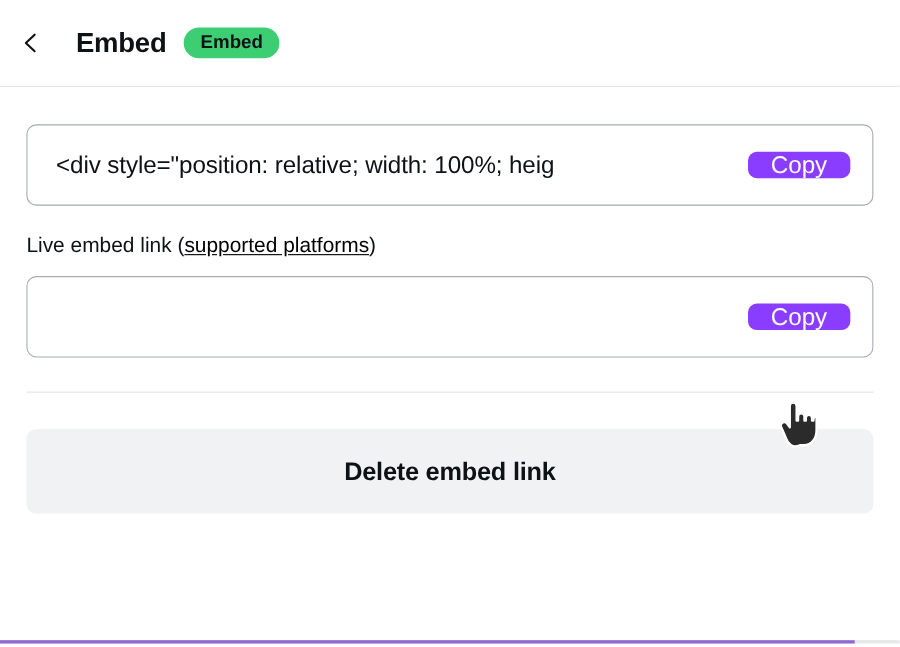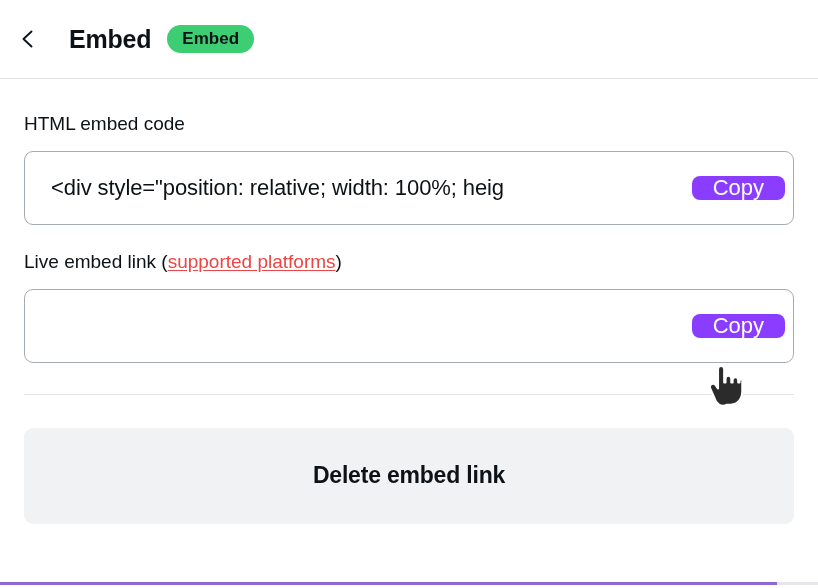--- a/index.html
+++ b/index.html
@@ -95,21 +95,21 @@
     font-size: 22px;
     color: #0d1216;
     padding-left: 26px;
     white-space: nowrap;
     overflow: hidden;
     line-height: 1.2;
     letter-spacing: -0.1px;
   }
   .copy-btn {
     position: absolute;
-    right: 8px;
+    right: 20px;
     top: 50%;
     transform: translateY(-50%);
     background: #8b3dff;
     color: #ffffff;
     border: none;
     border-radius: 8px;
     font-size: 22px;
     font-family: "Liberation Sans", sans-serif;
     padding: 1px 21px;
     line-height: 1;
@@ -123,21 +123,21 @@
   .divider {
     height: 1px;
     background: #e1e4e7;
     margin-top: 31px;
   }
   .delete-wrap {
     padding: 33px 24px 0 24px;
   }
   .delete-btn {
     width: 100%;
-    height: 96px;
+    height: 77px;
     background: #f1f2f4;
     border: none;
     border-radius: 9px;
     font-family: "Liberation Sans", sans-serif;
     font-size: 23px;
     font-weight: bold;
     color: #0d1216;
     letter-spacing: -0.2px;
     cursor: pointer;
     display: flex;
@@ -179,29 +179,28 @@
         <path d="M14.5 3.5 L6.5 11 L14.5 18.5" stroke="#0d1216" stroke-width="1.9" stroke-linecap="round" stroke-linejoin="round"></path>
       </svg>
     </span>
   </button>
   <div class="header-title">Embed</div>
   <div class="badge" style="background: rgb(61, 205, 114);">Embed</div>
 </div>
 
 <div class="content">
 
-  <div class="field-label">HTML embed code</div>
   <div class="input-row">
     <div class="input-text">&lt;div style="position: relative; width: 100%; heig</div>
     <button class="copy-btn" style="background: rgb(139, 61, 255);">Copy</button>
   </div>
 
   <div class="spacer-26"></div>
 
-  <div class="field-label"><span>Live embed link (</span><a href="#" style="color: #ef4444;">supported platforms</a><span>)</span></div>
+  <div class="field-label"><span>Live embed link (</span><a href="#" style="color: #000000;">supported platforms</a><span>)</span></div>
   <div class="input-row">
     <button class="copy-btn" style="background: rgb(139, 61, 255);">Copy</button>
   </div>
 
   <div class="divider"></div>
 </div>
 
 <div class="delete-wrap">
   <button class="delete-btn" style="background: rgb(241, 242, 244);">Delete embed link</button>
 </div>

